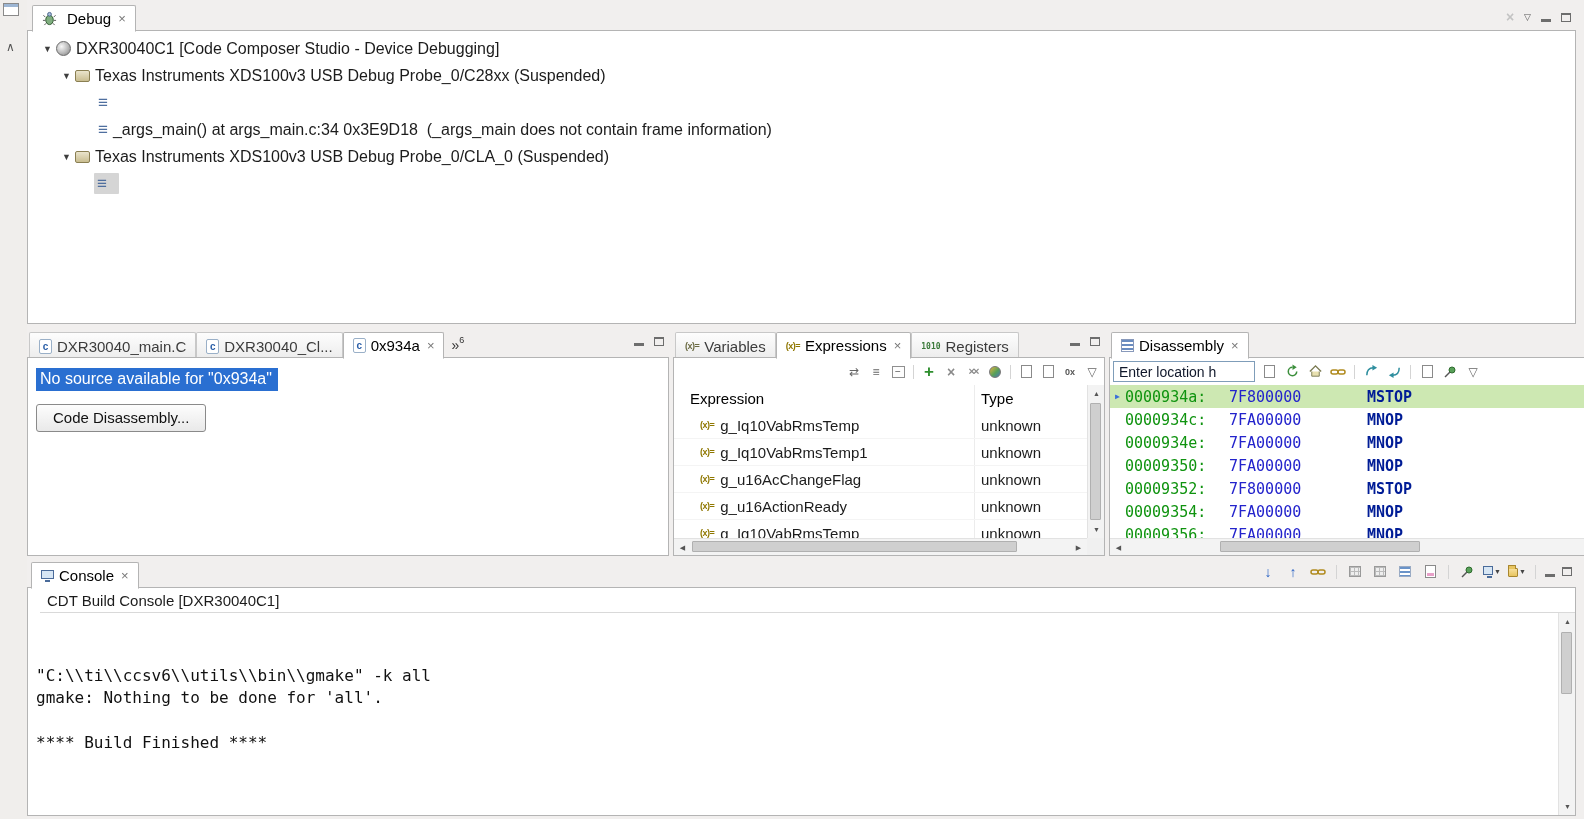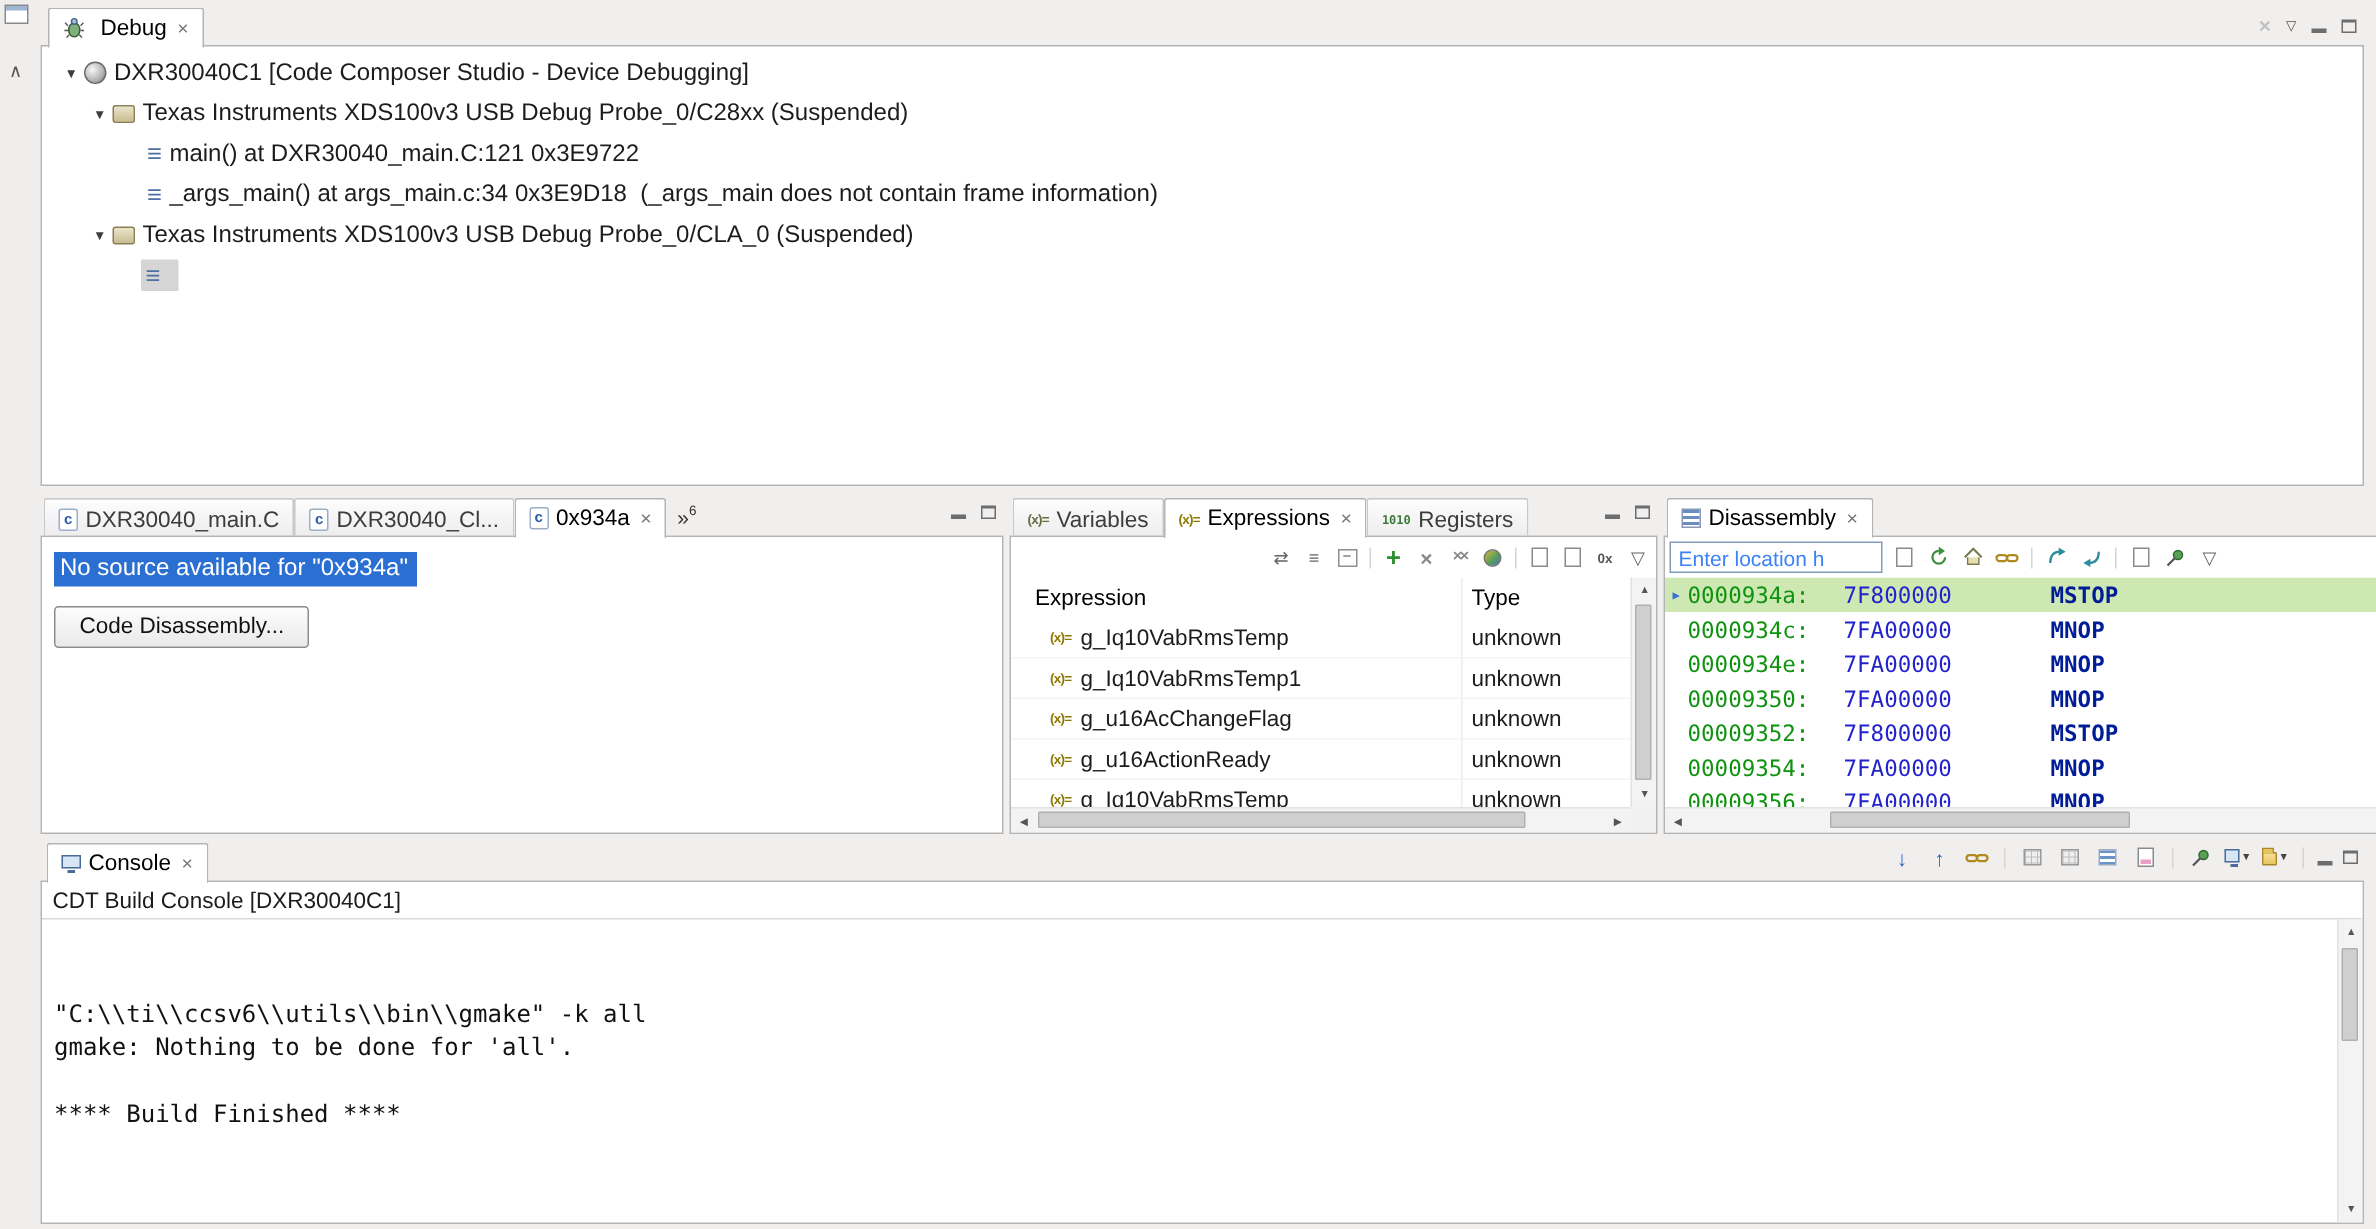--- a/index.html
+++ b/index.html
@@ -71,32 +71,32 @@
   .xhead{font-size:15px;color:#000;}
   .xc1{width:301px;height:100%;display:flex;align-items:center;border-right:1px solid #ececec;padding-left:26px;gap:6px;overflow:hidden;white-space:nowrap;}
   .xhead .xc1{padding-left:16px;}
   .xc2{flex:1;padding-left:6px;white-space:nowrap;}
   .xrow{border-bottom:1px solid #f4f4f4;}
   .xtable{position:absolute;left:0;right:17px;top:27px;bottom:17px;overflow:hidden;}
   .expr-ico{font-size:9px;color:#8f7700;font-weight:bold;letter-spacing:-0.5px;flex:0 0 auto;}
   .xpartial{height:19px;overflow:hidden;}
 
   
-  .loc-input{width:142px;height:21px;border:1px solid #7f9db9;font-size:14px;color:#3b82f6;padding:1px 5px;font-family:"Liberation Sans",sans-serif;margin-left:3px;}
+  .loc-input{width:142px;height:21px;border:1px solid #7f9db9;font-size:14px;color:#0f172a;padding:1px 5px;font-family:"Liberation Sans",sans-serif;margin-left:3px;}
   .dtable{position:absolute;left:0;right:17px;top:27px;bottom:17px;overflow:hidden;font-family:"DejaVu Sans Mono",monospace;font-size:15px;}
   .drow{height:23px;display:flex;align-items:center;}
   .drow.current{background:#cde8b2;}
   .dgut{width:15px;flex:0 0 auto;display:flex;align-items:center;justify-content:center;font-size:8px;color:#3a6fd8;}
   .daddr{width:104px;color:#0f930f;flex:0 0 auto;}
   .dop{width:138px;color:#2323cc;flex:0 0 auto;}
   .dmn{color:#001c96;font-weight:bold;}
   .dpartial{height:18px;overflow:hidden;}
 
   
-  .ctitle{position:absolute;left:0;right:0;top:0;height:25px;display:flex;align-items:center;padding-left:7px;font-size:15px;border-bottom:1px solid #d9d9d9;background:#fff;}
+  .ctitle{position:absolute;left:12px;right:0;top:0;height:25px;display:flex;align-items:center;padding-left:7px;font-size:15px;border-bottom:1px solid #d9d9d9;background:#fff;}
   .cbody{position:absolute;left:0;right:17px;top:25px;bottom:0;overflow:hidden;padding:30px 0 0 8px;font-family:"DejaVu Sans Mono",monospace;font-size:16px;color:#111;}
   .cline{height:22.6px;white-space:pre;}
   .ctools{position:absolute;right:4px;top:4px;display:flex;align-items:center;gap:7px;z-index:4;}
 
   
   .sbv{position:absolute;right:0;width:17px;background:#f3f3f3;border-left:1px solid #e2e2e2;}
   .sbh{position:absolute;left:0;height:17px;background:#f3f3f3;border-top:1px solid #e2e2e2;}
   .sba{position:absolute;font-size:7px;color:#555;display:flex;align-items:center;justify-content:center;}
   .sbv .sba{left:0;width:17px;height:17px;}
   .sbv .up{top:0;} .sbv .down{bottom:0;}
@@ -141,21 +141,20 @@
       <span class="nico target-ico"></span>
       <span class="tlabel">DXR30040C1 [Code Composer Studio - Device Debugging]</span>
     </div>
     <div class="trow" style="padding-left:30px;">
       <span class="twisty">▼</span>
       <span class="nico probe-ico"></span>
       <span class="tlabel">Texas Instruments XDS100v3 USB Debug Probe_0/C28xx (Suspended)</span>
     </div>
     <div class="trow" style="padding-left:70px;">
       <span class="nico frame-ico">≡</span>
-      <span class="tlabel">main() at DXR30040_main.C:121 0x3E9722</span>
     </div>
     <div class="trow" style="padding-left:70px;">
       <span class="nico frame-ico">≡</span>
       <span class="tlabel">_args_main() at args_main.c:34 0x3E9D18  (_args_main does not contain frame information)</span>
     </div>
     <div class="trow" style="padding-left:30px;">
       <span class="twisty">▼</span>
       <span class="nico probe-ico"></span>
       <span class="tlabel">Texas Instruments XDS100v3 USB Debug Probe_0/CLA_0 (Suspended)</span>
     </div>

